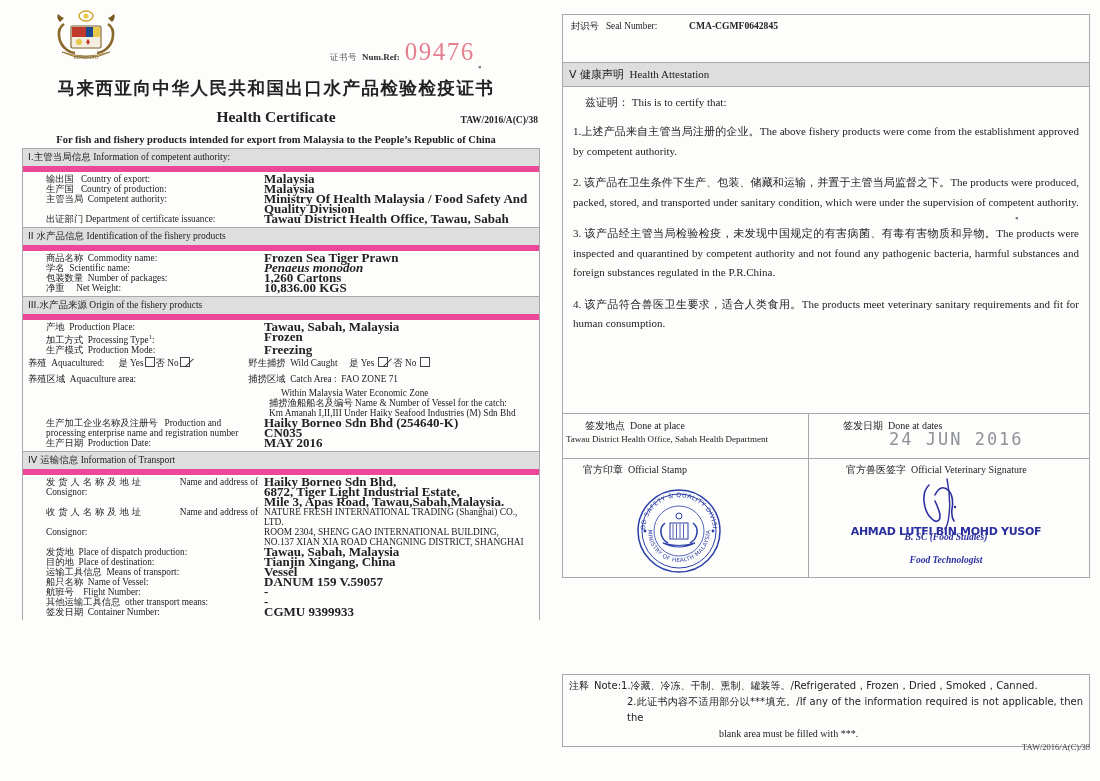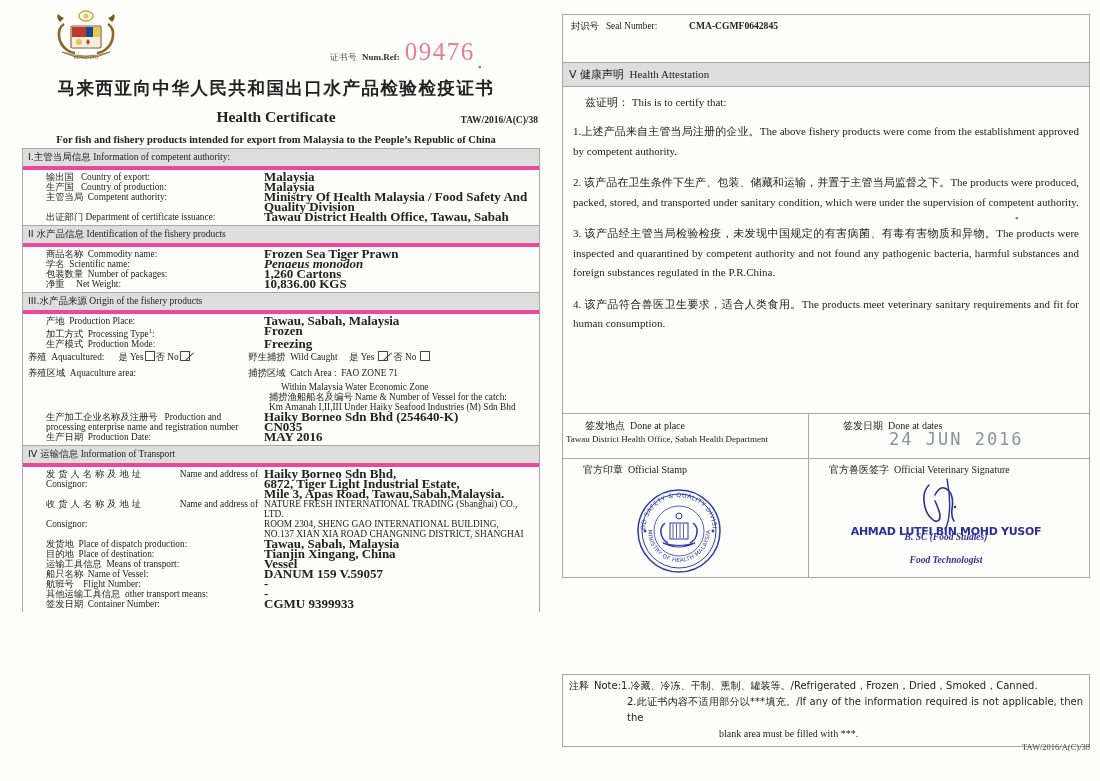--- a/index.html
+++ b/index.html
@@ -91,21 +91,21 @@
   .ltable {
     position: absolute;
     left: 22px; top: 148px;
     width: 518px;
     border: 1px solid #a8a8a8;
     border-bottom: none;
     box-sizing: border-box;
   }
   .sec-head {
     background: #dedede;
-    border-bottom: 4px solid #ec4899;
+    border-bottom: 6px solid #ec4899;
     font-size: 9.5px;
     padding: 2px 4px 2px 5px;
     line-height: 1.25;
   }
   .sec-head .cn { font-family: "DejaVu Sans", sans-serif; }
   .rowbox {
     border-bottom: 1px solid #a8a8a8;
     padding: 2px 0 3px 0;
   }
   .rowbox.nobord { border-bottom: none; }
@@ -259,21 +259,21 @@
   }
   .stamp-cell {
     width: 246px; flex: 0 0 246px;
     border-right: 1px solid #a8a8a8;
     padding: 4px 0 0 0;
     box-sizing: border-box;
     position: relative;
   }
   .stamp-cell .l1 { font-size: 10px; padding-left: 20px; }
   .vet-cell { flex: 1; position: relative; padding: 4px 0 0 12px; }
-  .vet-cell .l1 { font-size: 10px; padding-left: 8px; }
+  .vet-cell .l1 { font-size: 10px; padding-left: 8px; margin-left: 17px; }
 
   .round-stamp {
     position: absolute;
     left: 72px; top: 28px;
     width: 88px; height: 88px;
   }
   .sig-scribble {
     position: absolute;
     left: 100px; top: 14px;
     width: 90px; height: 72px;

